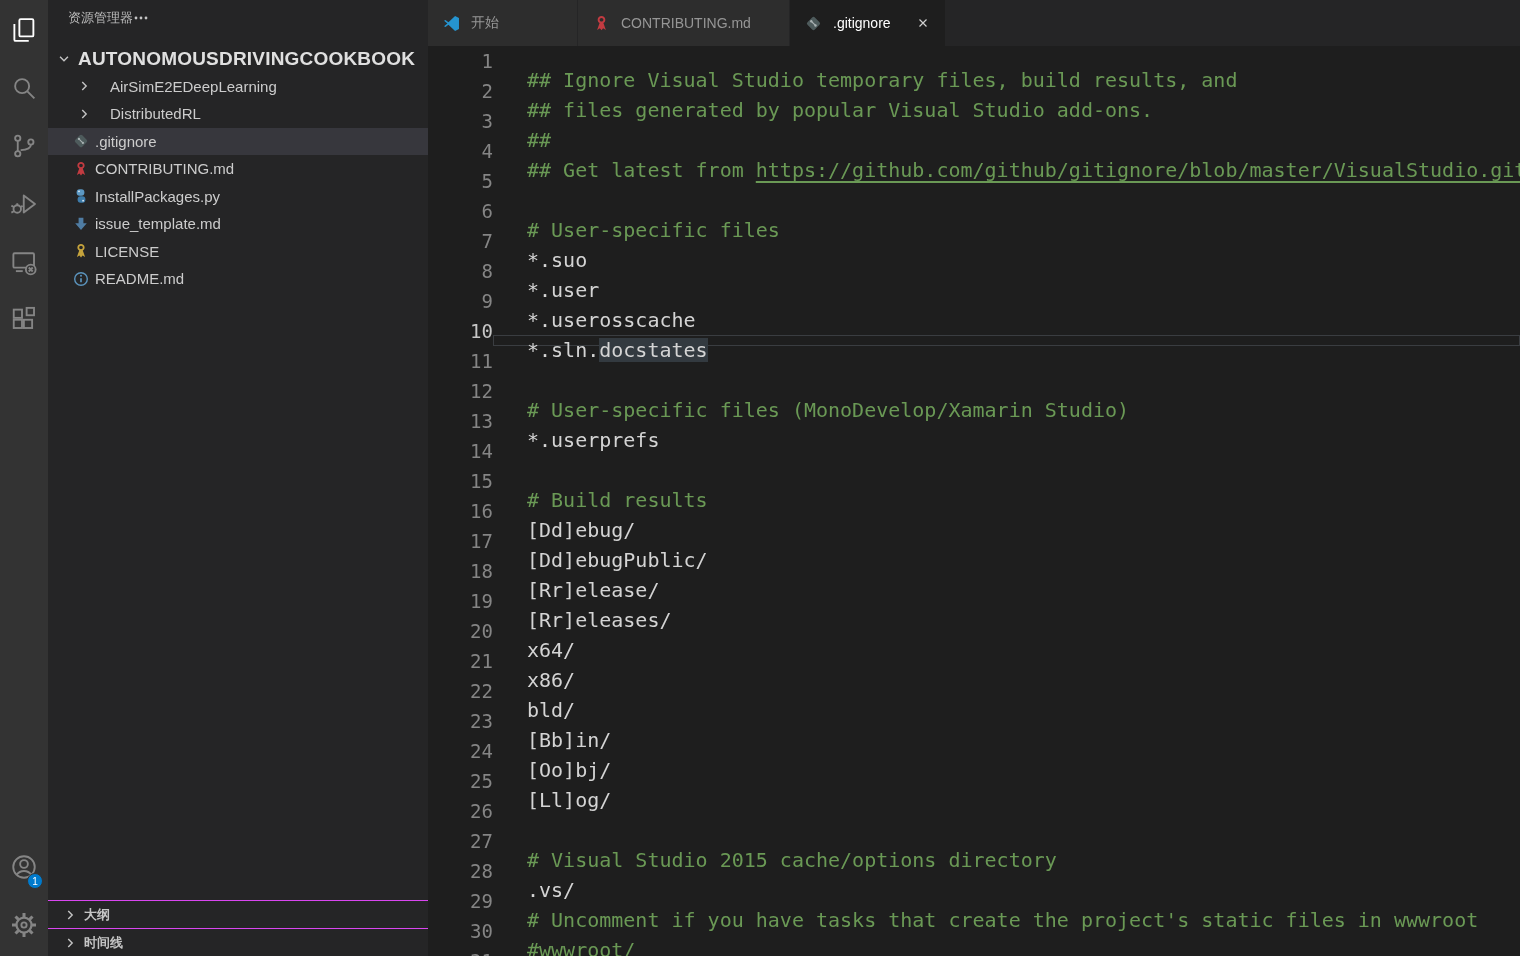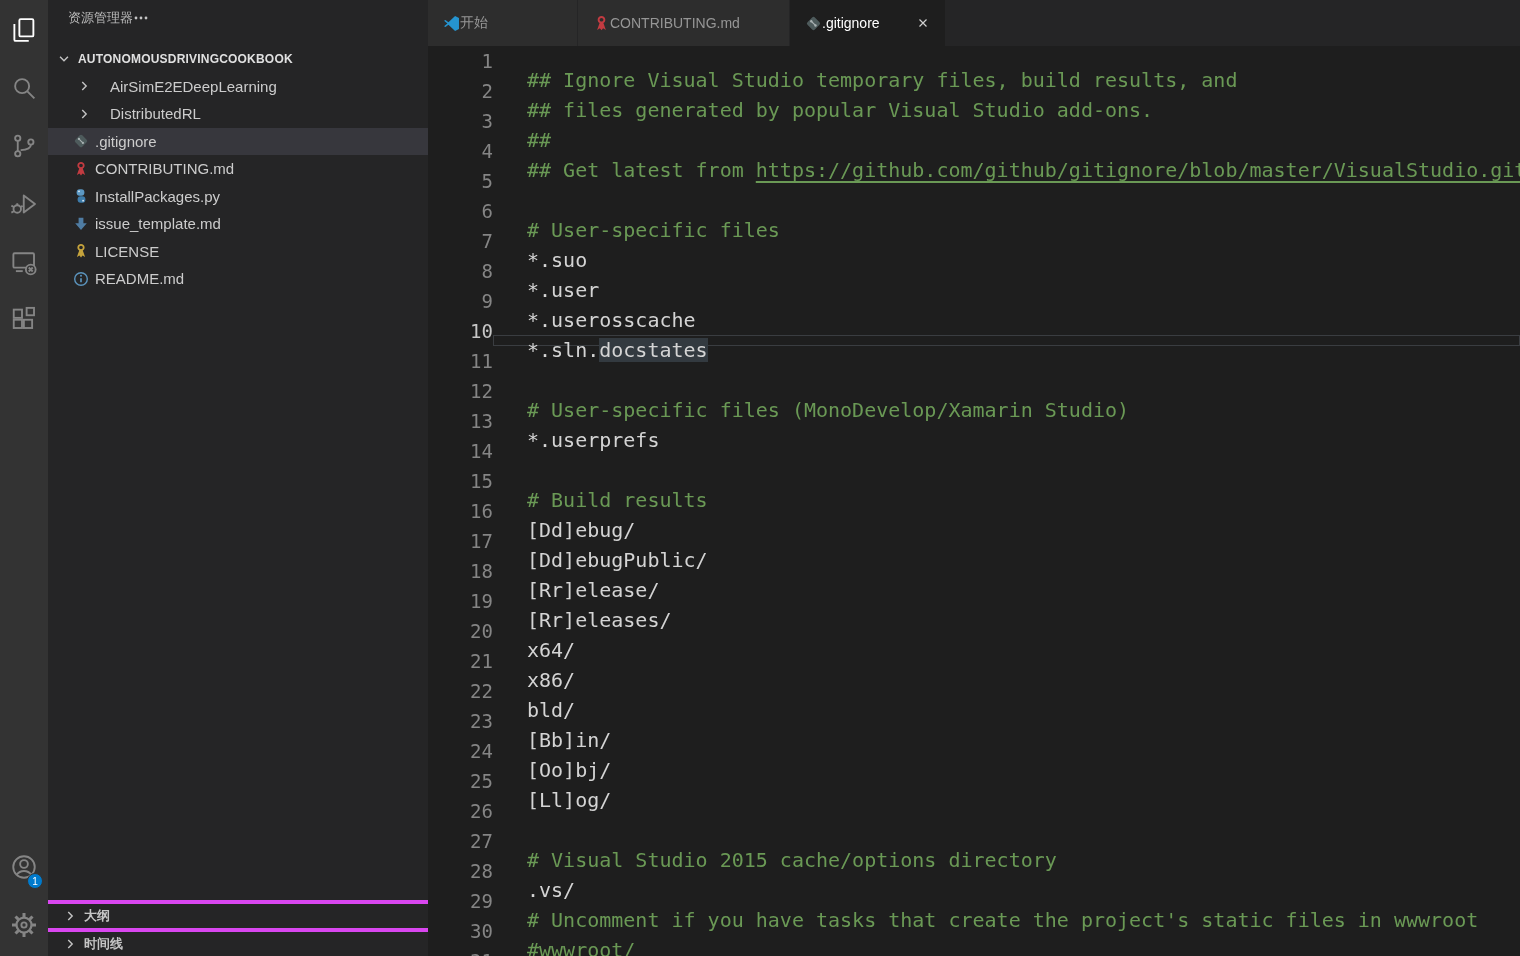--- a/index.html
+++ b/index.html
@@ -16,34 +16,34 @@
   .ab-item svg { width:30px; height:30px; stroke:currentColor; fill:none; stroke-width:1.5; }
   .ab-badge { position:absolute; right:5px; bottom:9px; min-width:16px; height:16px; border-radius:8px; background:#007acc; color:#ffffff; font-size:10px; display:flex; align-items:center; justify-content:center; border:1px solid #333333; }
 
   
   .sidebar { width:380px; flex-shrink:0; background:#252526; color:#cccccc; display:flex; flex-direction:column; overflow:hidden; }
   .sidebar-header { height:35px; flex-shrink:0; display:flex; align-items:center; padding:0 14px 0 20px; font-size:13px; color:#bbbbbb; }
   .sidebar-header .ellipsis { color:#c5c5c5; cursor:pointer; display:flex; align-items:center; }
   .tree { flex:1; overflow:hidden; padding-top:10px; }
   .tree-row { height:27.5px; display:flex; align-items:center; cursor:pointer; font-size:15px; color:#cccccc; white-space:nowrap; }
   .tree-row.selected { background:#37373d; }
-  .tree-row.root { padding-left:8px; font-size:12px; font-weight:700; letter-spacing:.2px; color:#e0e0e0; }
+  .tree-row.root { padding-left:8px; font-size:19px; font-weight:700; letter-spacing:.2px; color:#e0e0e0; }
   .tree-row.folder { padding-left:28px;gap:12px; }
   .tree-row.file { padding-left:24px; }
   .tw-chev { width:16px; height:16px; margin-right:6px; flex-shrink:0; display:flex; align-items:center; justify-content:center; }
   .tw-chev svg { width:14px; height:14px; stroke:#c5c5c5; fill:none; stroke-width:1.6; }
   .tw-icon { width:18px; height:16px; margin-right:5px; flex-shrink:0; display:flex; align-items:center; justify-content:center; }
   .tw-icon svg { width:16px; height:16px; }
-  .panel-row { height:28px; flex-shrink:0; border-top:4px solid #d946ef; display:flex; align-items:center; padding-left:14px; font-size:13px; font-weight:700; color:#c5c5c5; cursor:pointer; }
+  .panel-row { height:28px; flex-shrink:0; border-top:1px solid #d946ef; display:flex; align-items:center; padding-left:14px; font-size:13px; font-weight:700; color:#c5c5c5; cursor:pointer; }
   .panel-row .tw-chev { margin-right:6px; }
 
   
   .editor-col { flex:1; min-width:0; display:flex; flex-direction:column; }
   .tab-bar { height:46px; flex-shrink:0; background:#252526; display:flex; }
-  .tab { height:46px; display:flex; align-items:center; padding:0 12px 0 14px; gap:0; background:#2d2d2d; color:#969696; font-size:14px; border-right:1px solid #252526; cursor:pointer; white-space:nowrap; }
+  .tab { height:46px; display:flex; align-items:center; padding:0 12px 0 14px; gap:11px; background:#2d2d2d; color:#969696; font-size:14px; border-right:1px solid #252526; cursor:pointer; white-space:nowrap; }
   .tab.active { background:#1e1e1e; color:#ffffff; }
   .tab:nth-child(1) { width:150px; }
   .tab:nth-child(2) { width:212px; }
   .tab:nth-child(3) { width:156px; }
   .tab-icon { width:18px; height:18px; flex-shrink:0; display:flex; align-items:center; justify-content:center; }
   .tab-icon svg { width:17px; height:17px; }
   .tab-close { margin-left:auto; width:20px; height:20px; display:flex; align-items:center; justify-content:center; border-radius:4px; cursor:pointer; }
   .tab-close svg { width:14px; height:14px; stroke:#d0d0d0; stroke-width:1.4; }
 
   .editor { flex:1; position:relative; overflow:hidden; background:#1e1e1e;

